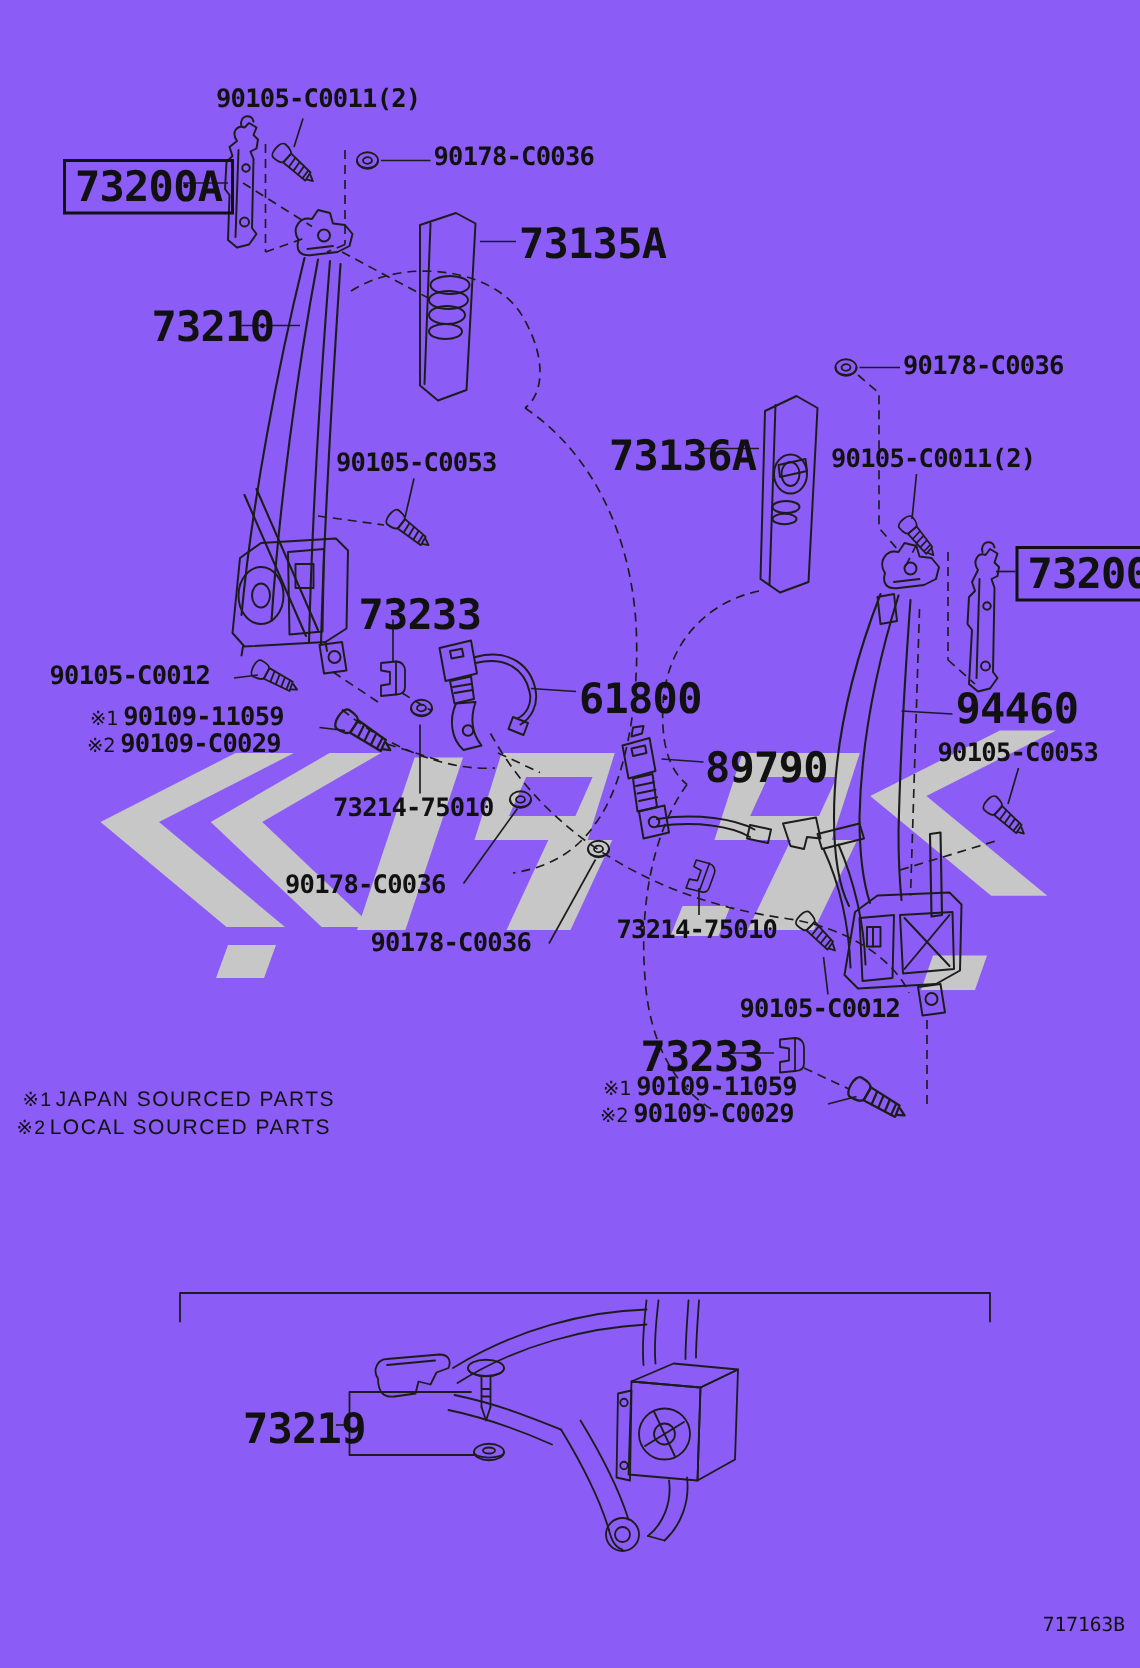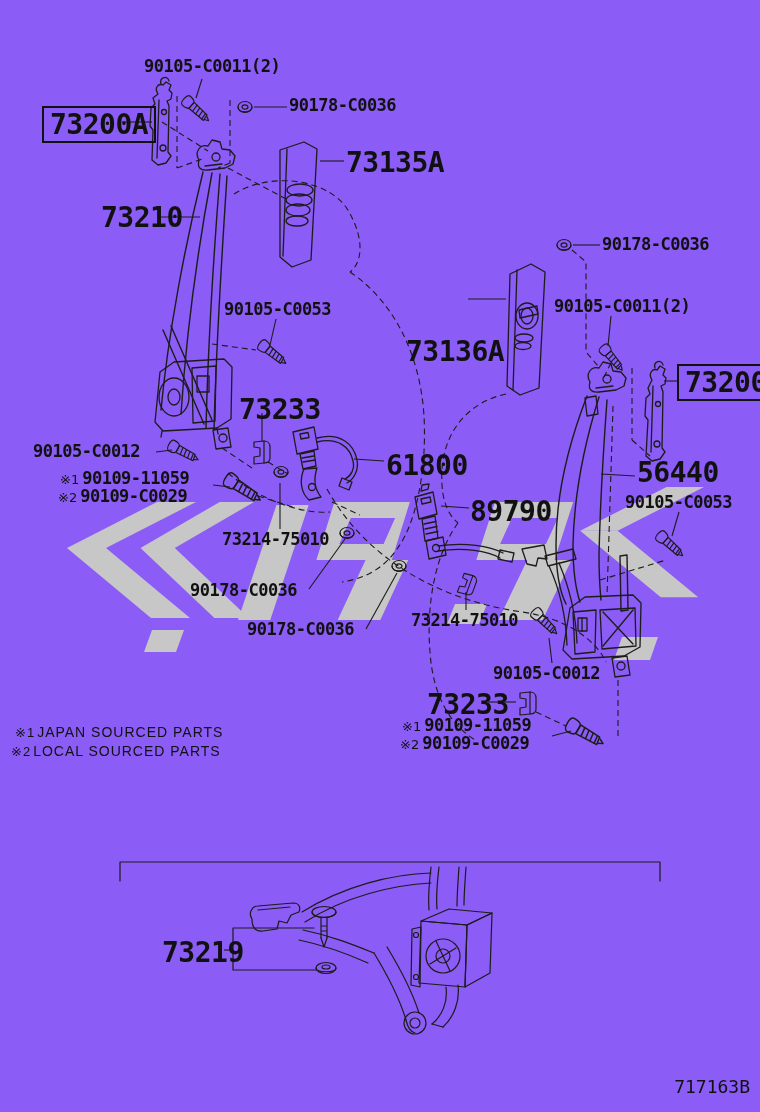--- a/index.html
+++ b/index.html
@@ -14,21 +14,21 @@
   .callout.boxed{border:2px solid #111;padding:2px 6px;}
   .callout .prefix{font-family:"DejaVu Sans",sans-serif;font-weight:normal;font-size:13px;
                    letter-spacing:0;margin-right:3px;}
   .legend-line{position:absolute;font-family:"Liberation Sans","DejaVu Sans",sans-serif;
                font-size:14px;letter-spacing:1px;color:#111;white-space:nowrap;}
   .legend-line .prefix{font-size:13px;margin-right:2px;}
   .special-note{position:absolute;left:120px;top:836px;width:537px;
                 font-family:"Liberation Sans","DejaVu Sans",sans-serif;font-size:13.5px;
                 color:#222;text-align:justify;text-align-last:justify;letter-spacing:0.2px;}
   .diagram-code{position:absolute;left:660px;top:1076px;width:90px;text-align:right;
-                font-family:"DejaVu Sans Mono",monospace;font-size:18px;color:#111;}
+                font-family:"DejaVu Sans Mono",monospace;font-size:13px;color:#111;}
 </style>
 </head>
 <body>
 
 <div id="stage">
 
 <svg id="art" width="760" height="1112" viewBox="0 0 760 1112">
 
   <g fill="#c7c7c7" stroke="none">
     <g transform="translate(46,502) scale(0.75,1)">
@@ -341,24 +341,24 @@
       <div class="callout sm" style="left: 33px; top: 443px;"><span>90105-C0012</span></div>
       <div class="callout sm" style="left: 60px; top: 470px;"><span class="prefix">※1</span><span>90109-11059</span></div>
       <div class="callout sm" style="left: 58px; top: 488px;"><span class="prefix">※2</span><span>90109-C0029</span></div>
       <div class="callout lg" style="left: 386px; top: 451px;"><span>61800</span></div>
       <div class="callout lg" style="left: 470px; top: 497px;"><span>89790</span></div>
       <div class="callout sm" style="left: 222px; top: 531px;"><span>73214-75010</span></div>
       <div class="callout sm" style="left: 190px; top: 582px;"><span>90178-C0036</span></div>
       <div class="callout sm" style="left: 247px; top: 621px;"><span>90178-C0036</span></div>
       <div class="callout sm" style="left: 411px; top: 612px;"><span>73214-75010</span></div>
       <div class="callout sm" style="left: 602px; top: 236px;"><span>90178-C0036</span></div>
-      <div class="callout lg" style="left: 406px; top: 289px; margin-top: 48px;"><span>73136A</span></div>
+      <div class="callout lg" style="left: 406px; top: 289px;"><span>73136A</span></div>
       <div class="callout sm" style="left: 554px; top: 298px;"><span>90105-C0011(2)</span></div>
       <div class="callout lg boxed" style="left: 677px; top: 364px;"><span>73200A</span></div>
-      <div class="callout lg" style="left: 637px; top: 458px;"><span>56440</span></div>
+      <div class="callout lg" style="left: 637px; top: 458px;"><span>94460</span></div>
       <div class="callout sm" style="left: 625px; top: 494px;"><span>90105-C0053</span></div>
       <div class="callout sm" style="left: 493px; top: 665px;"><span>90105-C0012</span></div>
       <div class="callout lg" style="left: 427px; top: 690px;"><span>73233</span></div>
       <div class="callout sm" style="left: 402px; top: 717px;"><span class="prefix">※1</span><span>90109-11059</span></div>
       <div class="callout sm" style="left: 400px; top: 735px;"><span class="prefix">※2</span><span>90109-C0029</span></div>
       <div class="callout lg" style="left: 162px; top: 938px;"><span>73219</span></div>
     </div>
 
 <div class="legend-line" style="left:15px;top:724px;">
   <span class="prefix">※1</span><span>JAPAN SOURCED PARTS</span>

